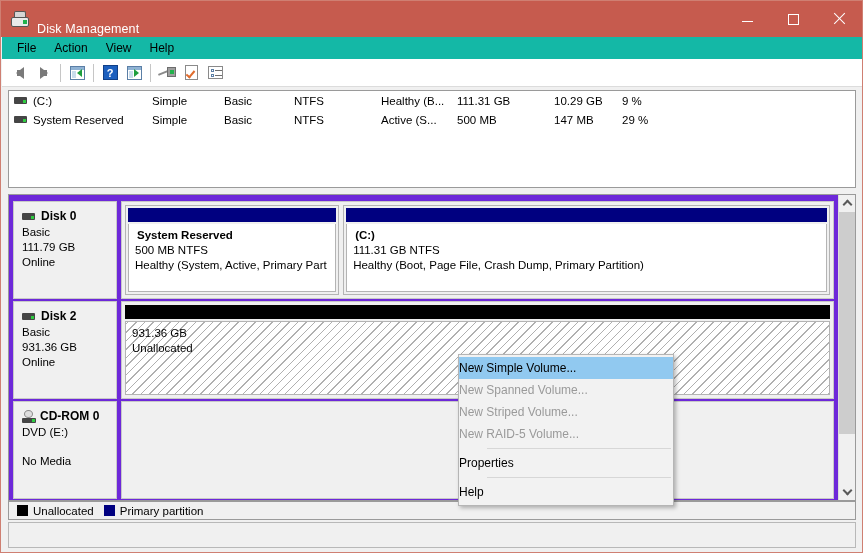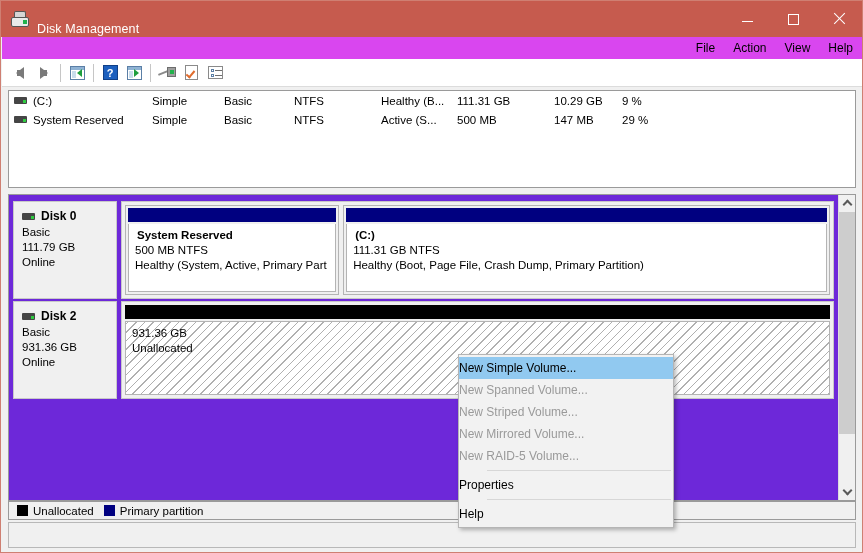--- a/index.html
+++ b/index.html
@@ -90,25 +90,24 @@
     width: 15px; height: 1px; background: #fff;
   }
   .glyph-close::before { transform: rotate(45deg); }
   .glyph-close::after  { transform: rotate(-45deg); }
 
   
   .menubar {
     position: absolute;
     left: 1px; top: 36px;
     width: 860px; height: 22px;
-    background: #d946ef;
+    background: #14b8a6;
     display: flex;
     align-items: center;
     padding-left: 6px;
-    justify-content: flex-end;
   }
   .menu-item {
     padding: 3px 9px;
     font-size: 12px;
     color: #000;
     cursor: default;
   }
 
   
   .toolbar {
@@ -627,20 +626,34 @@
           <div class="part unalloc" style="flex:100 1 0">
             <div class="cap black"></div>
             <div class="body hatch">
               <div>931.36 GB</div>
               <div>Unallocated</div>
             </div>
           </div>
         </div>
       </div>
 
+      <div class="disk-row">
+        <div class="disk-info">
+          <div class="dtitle">
+            <span class="cd-mini">
+              <span class="disc"></span>
+                <span class="base"></span>
+            </span>
+            <span>CD-ROM 0</span>
+          </div>
+          <div class="dline">DVD (E:)</div>
+          <div class="dline gap">No Media</div>
+        </div>
+        <div class="disk-graph"></div>
+      </div>
 
     </div>
 
     <div class="vscroll">
       <div class="sbtn">
           <span class="chev up"></span>
         </div>
       <div class="thumb"></div>
       <div class="sbtn bottom">
           <span class="chev down"></span>
@@ -660,21 +673,20 @@
   </div>
 
   <div class="statusbar">
     <span></span>
   </div>
 
   <div class="ctxmenu">
     <div class="mi hl">New Simple Volume...</div>
     <div class="mi disabled">New Spanned Volume...</div>
     <div class="mi disabled">New Striped Volume...</div>
-    <div class="mi disabled">New Mirrored Volume...</div>
     <div class="mi disabled">New RAID-5 Volume...</div>
     <div class="sep"></div>
     <div class="mi">Properties</div>
     <div class="sep"></div>
     <div class="mi">Help</div>
   </div>
 
 </div>
 
 </body></html>

